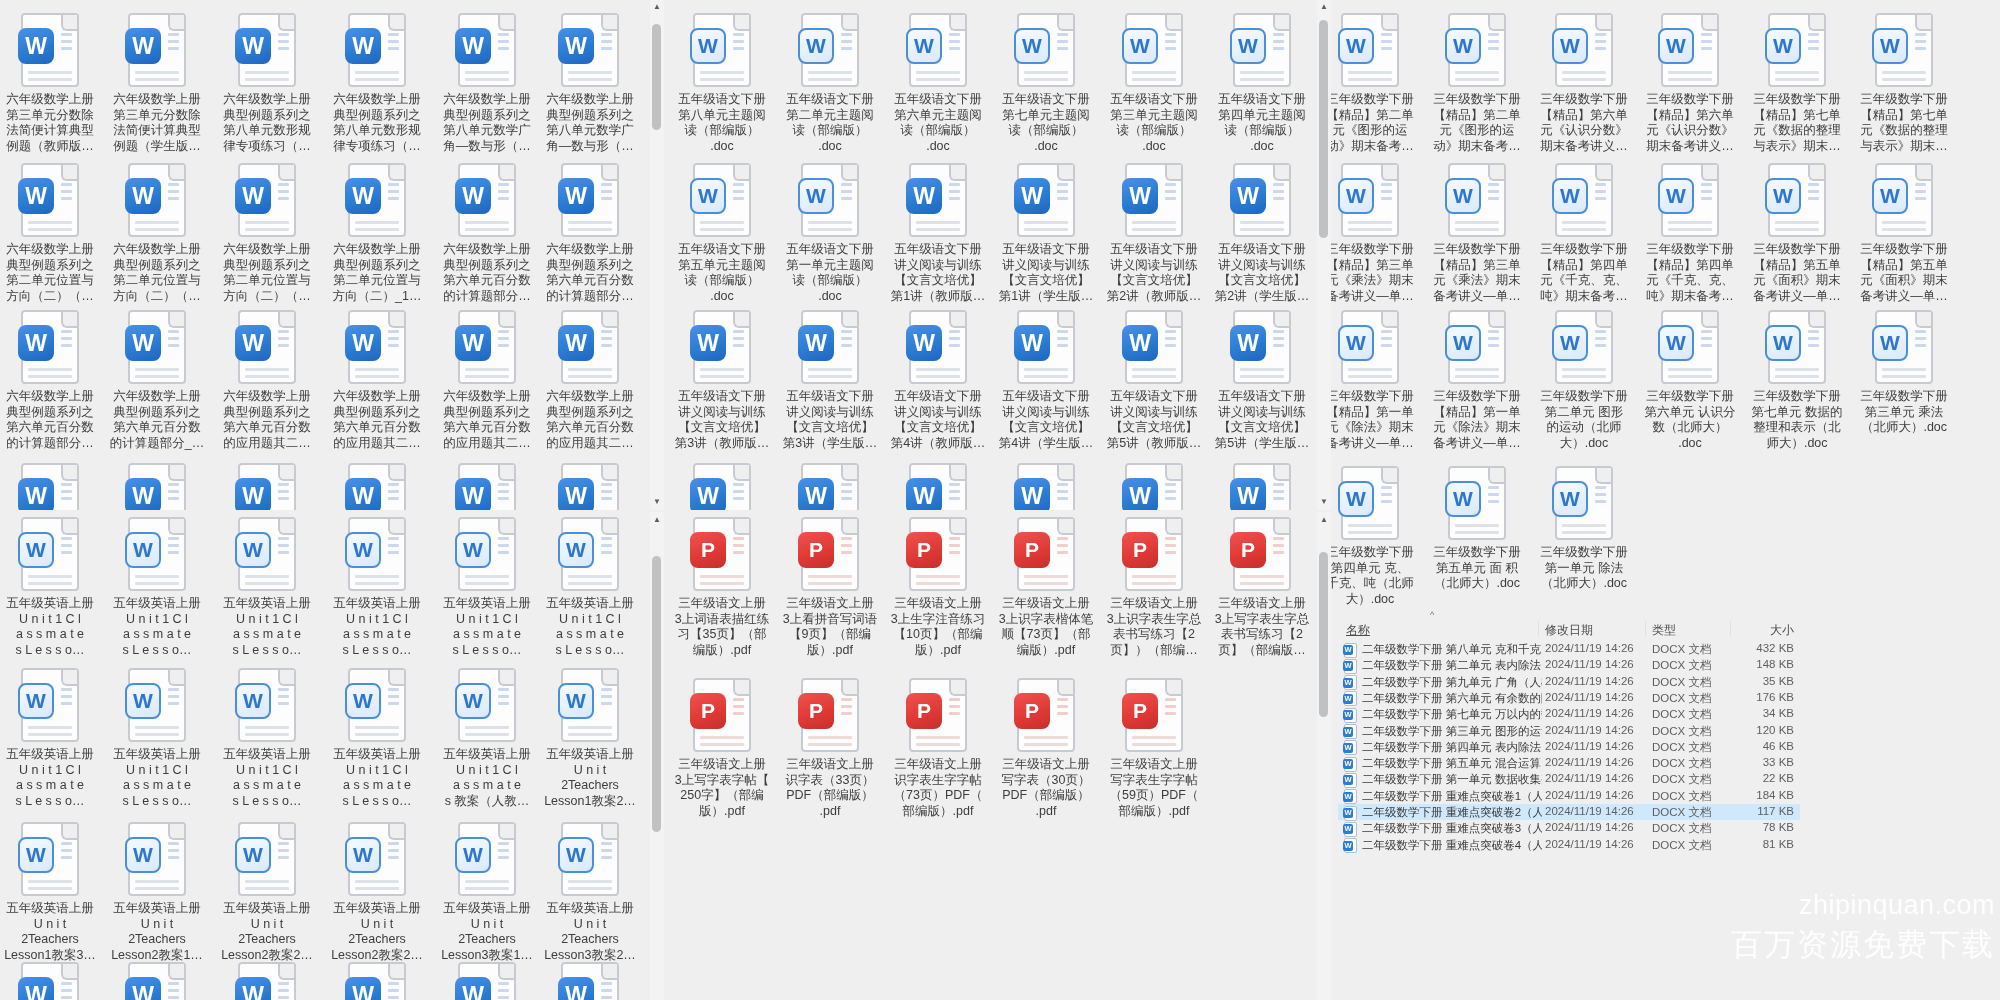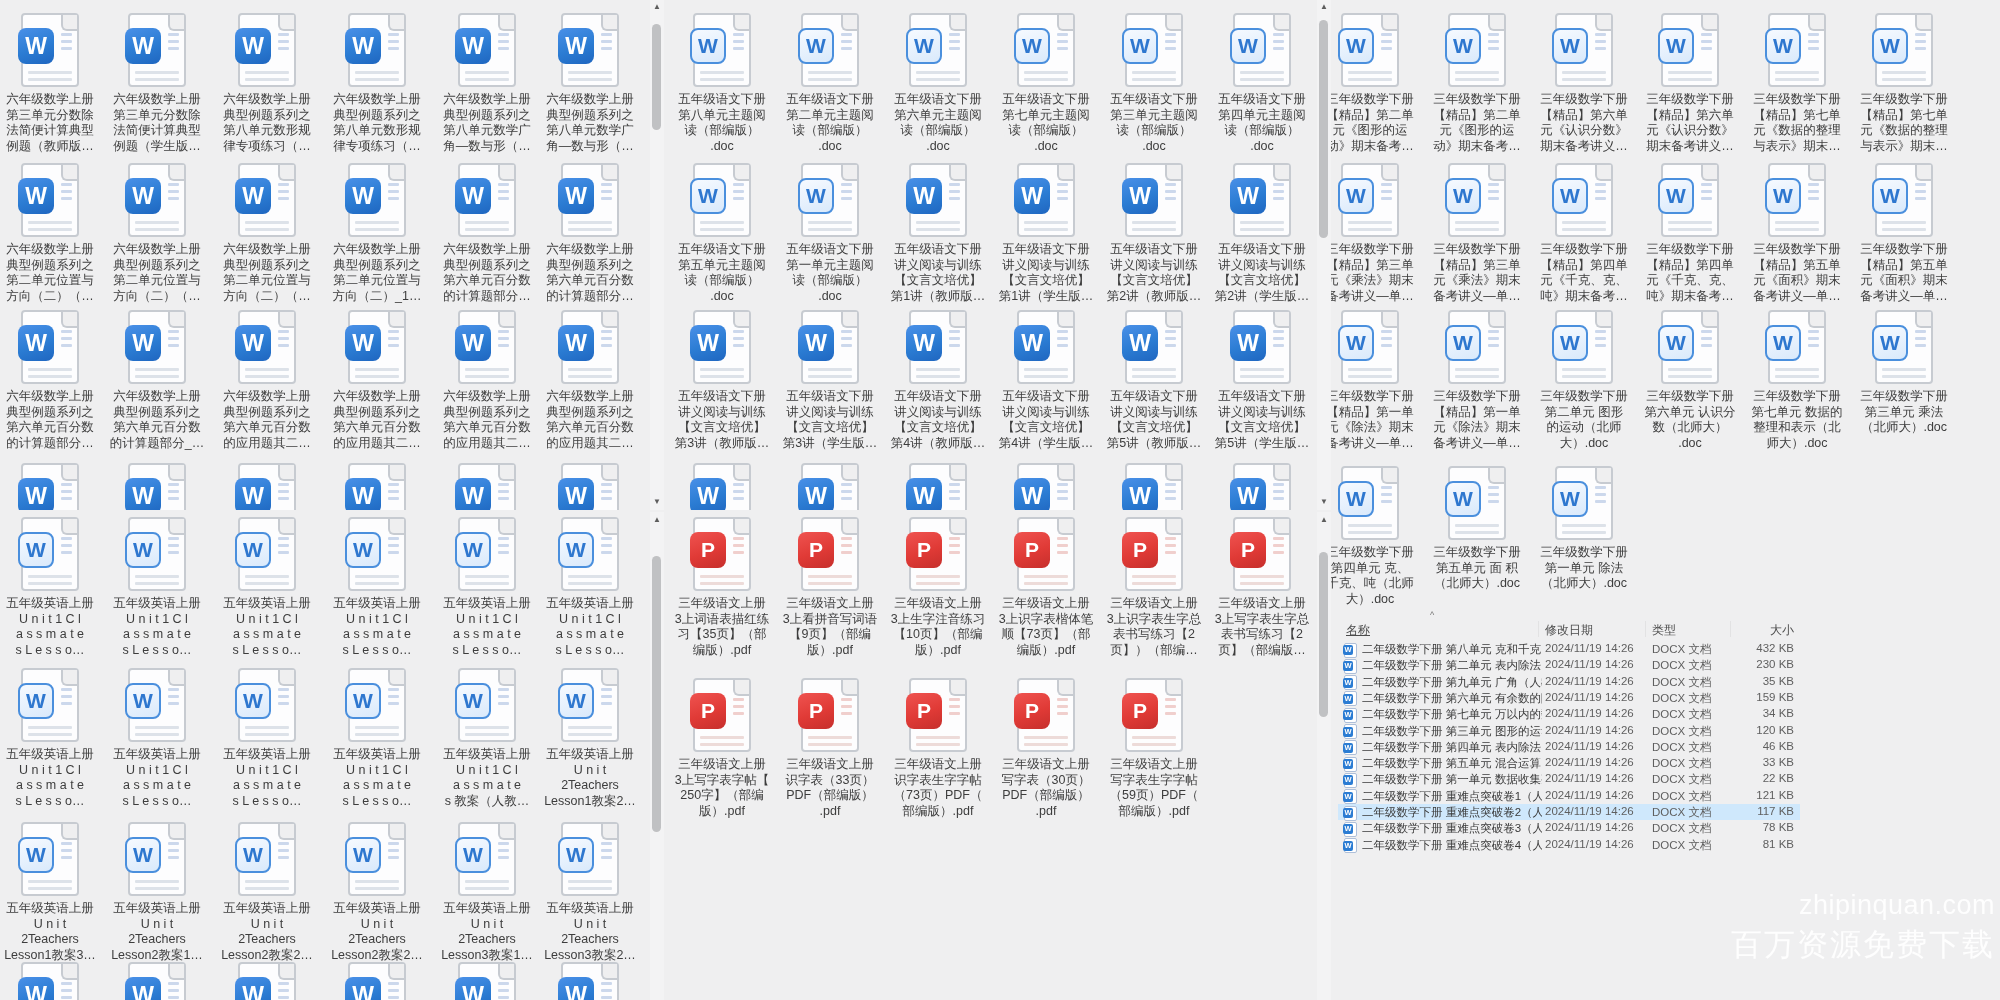--- a/index.html
+++ b/index.html
@@ -1654,39 +1654,39 @@
           <span class="c-type">DOCX 文档</span>
           <span class="c-size">432 KB</span>
         </div>
         <div class="fl-row" style="top: 16.3px;">
           <span class="mini">
             <b>W</b>
           </span>
           <span class="c-name">二年级数学下册 第二单元 表内除法（人…</span>
           <span class="c-date">2024/11/19 14:26</span>
           <span class="c-type">DOCX 文档</span>
-          <span class="c-size">230 KB</span>
+          <span class="c-size">148 KB</span>
         </div>
         <div class="fl-row" style="top: 32.6px;">
           <span class="mini">
             <b>W</b>
           </span>
           <span class="c-name">二年级数学下册 第九单元 广角（人教版…</span>
           <span class="c-date">2024/11/19 14:26</span>
           <span class="c-type">DOCX 文档</span>
           <span class="c-size">35 KB</span>
         </div>
         <div class="fl-row" style="top: 48.9px;">
           <span class="mini">
             <b>W</b>
           </span>
           <span class="c-name">二年级数学下册 第六单元 有余数的除法…</span>
           <span class="c-date">2024/11/19 14:26</span>
           <span class="c-type">DOCX 文档</span>
-          <span class="c-size">159 KB</span>
+          <span class="c-size">176 KB</span>
         </div>
         <div class="fl-row" style="top: 65.2px;">
           <span class="mini">
             <b>W</b>
           </span>
           <span class="c-name">二年级数学下册 第七单元 万以内的数的…</span>
           <span class="c-date">2024/11/19 14:26</span>
           <span class="c-type">DOCX 文档</span>
           <span class="c-size">34 KB</span>
         </div>
@@ -1726,21 +1726,21 @@
           <span class="c-type">DOCX 文档</span>
           <span class="c-size">22 KB</span>
         </div>
         <div class="fl-row" style="top: 146.7px;">
           <span class="mini">
             <b>W</b>
           </span>
           <span class="c-name">二年级数学下册 重难点突破卷1（人教…</span>
           <span class="c-date">2024/11/19 14:26</span>
           <span class="c-type">DOCX 文档</span>
-          <span class="c-size">121 KB</span>
+          <span class="c-size">184 KB</span>
         </div>
         <div class="fl-row sel" style="top: 163px;">
           <span class="mini">
             <b>W</b>
           </span>
           <span class="c-name">二年级数学下册 重难点突破卷2（人教…</span>
           <span class="c-date">2024/11/19 14:26</span>
           <span class="c-type">DOCX 文档</span>
           <span class="c-size">117 KB</span>
         </div>

